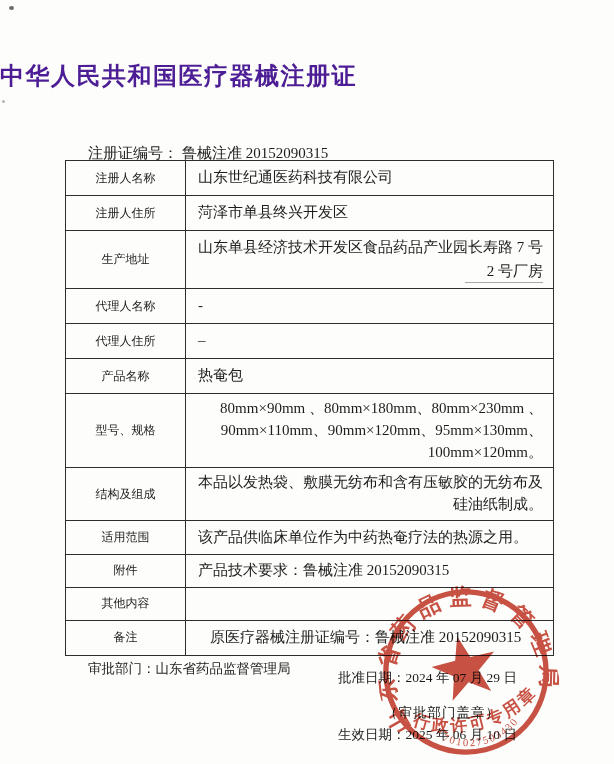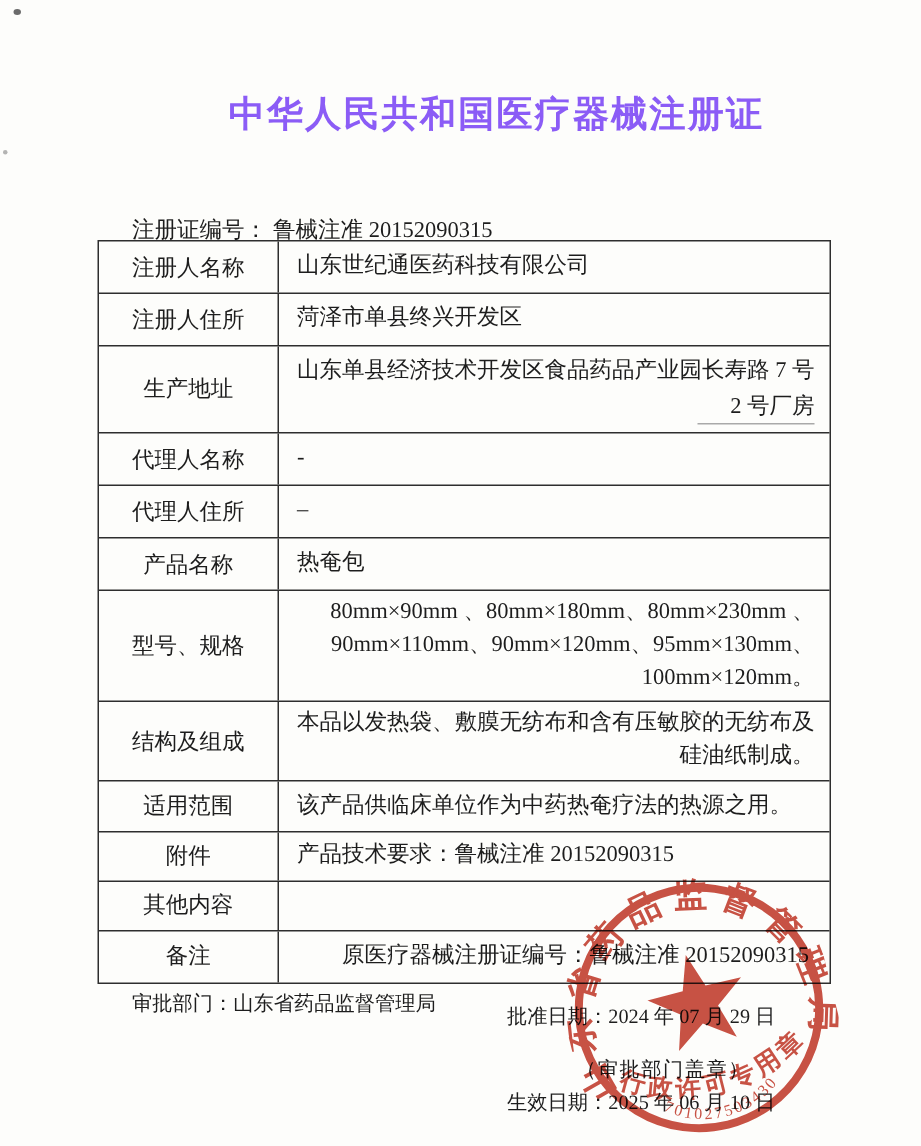--- a/index.html
+++ b/index.html
@@ -1,32 +1,32 @@
 <!DOCTYPE html>
 <html><head>
 <meta charset="utf-8">
 <style>
   * { margin:0; padding:0; box-sizing:border-box; }
   html,body { background:#ffffff; }
   body { font-family:"Liberation Serif","DejaVu Serif",serif; }
   .page { position:relative; width:614px; height:764px; background:#fdfdfb; overflow:hidden; color:#1d1d1d; }
 
-  .title { position:absolute; top:60px; left:0; width:100%; text-align:center;
-           font-size:24px; font-weight:bold; letter-spacing:1.5px; color:#8b5cf6;padding-left:48px; }
+  .title { position:absolute; top:60px; left:0; width:100%; text-align:left;
+           font-size:24px; font-weight:bold; letter-spacing:1.5px; color:#4c1d95; }
 
   .regline { position:absolute; top:132px; left:88px; font-size:15px;margin-top:12px; }
   .regline .lbl { margin-right:4px; }
 
   .ctable { position:absolute; top:160px; left:65px; width:489px;
             border:1.5px solid #2e2e2e; background:transparent; }
   .trow { display:flex; border-bottom:1.3px solid #2e2e2e; }
-  .trow:last-child { border-bottom:none;gap:18px; }
+  .trow:last-child { border-bottom:none; }
   .tlabel { flex:0 0 120px; width:120px; border-right:1.3px solid #2e2e2e;
             display:flex; align-items:center; justify-content:center;
-            font-size:15px; text-align:center; padding:2px 4px;font-family:Liberation Serif, serif; }
+            font-size:12px; text-align:center; padding:2px 4px;font-family:Liberation Serif, serif; }
   .tvalue { flex:1; display:flex; align-items:center;
             padding:4px 10px 4px 12px; font-size:15px; line-height:1.55;text-align:right; }
   .tvalue.indent { padding-left:24px; }
 
   .strike-line { position:absolute; left:465px; top:282px; width:78px; height:0;
                  border-top:1.2px solid #a9a9a9; }
 
   .footer-dept { position:absolute; left:88px; top:660px; font-size:13.5px; }
   .dates { position:absolute; left:338px; top:634px; font-size:13.5px; line-height:24.5px; }
   .dates div { white-space:nowrap;margin-top:32px; }

